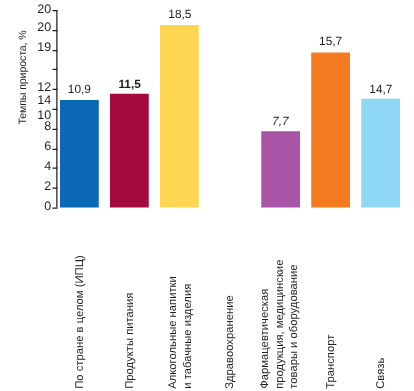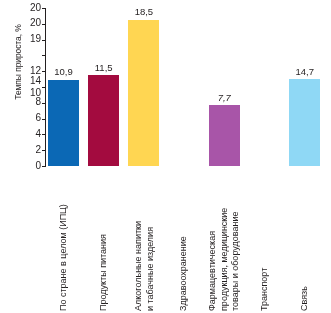--- a/index.html
+++ b/index.html
@@ -151,32 +151,36 @@
       <div class="ytick-mark" style="top: 150.2px;"></div>
       <div class="ytick" style="top: 160.5px;">0</div>
       <div class="ytick-mark" style="top: 166px;"></div>
     </div>
 
   <div class="plot" id="plot">
       <div class="bar-slot" style="left: 2px; text-decoration: underline;">
         <div class="bar" style="height: 86.11px; background: rgb(11, 104, 181);"></div>
         <div class="bar-label" style="bottom: 89.11px;">10,9</div>
       </div>
-      <div class="bar-slot" style="left: 42.2px;">
+      <div class="bar-slot" style="left: 42.2px; font-weight: bold;">
         <div class="bar" style="height: 90.85px; background: rgb(163, 11, 63);"></div>
         <div class="bar-label" style="bottom: 93.85px;">11,5</div>
       </div>
       <div class="bar-slot" style="left: 82.4px; text-decoration: underline;">
         <div class="bar" style="height: 146.15px; background: rgb(255, 214, 82);"></div>
         <div class="bar-label" style="bottom: 149.15px;">18,5</div>
       </div>
       <div class="bar-slot" style="left: 162.8px; font-style: italic;">
         <div class="bar" style="height: 60.83px; background: rgb(168, 85, 168);"></div>
         <div class="bar-label" style="bottom: 63.83px;">7,7</div>
       </div>
+      <div class="bar-slot" style="left: 203px;">
+        <div class="bar" style="height: 124.03px; background: rgb(244, 123, 32);"></div>
+        <div class="bar-label" style="bottom: 127.03px;">15,7</div>
+      </div>
       <div class="bar-slot" style="left: 243.2px;">
         <div class="bar" style="height: 86.9px; background: rgb(143, 216, 245);"></div>
         <div class="bar-label" style="bottom: 89.9px;">14,7</div>
       </div>
     </div>
 
   <div class="cat-labels" id="cat-labels">
       <div class="cat-slot" style="left: 2px;">
         <div class="cat-rot" style="width: 145px;">
           <span class="ln">По стране в целом (ИПЦ)</span>

